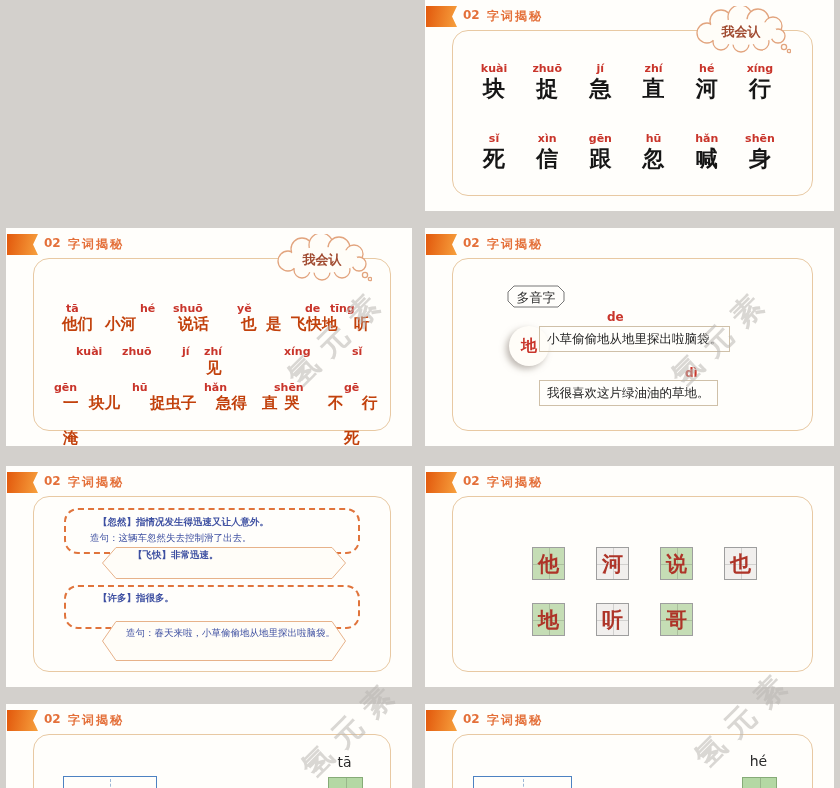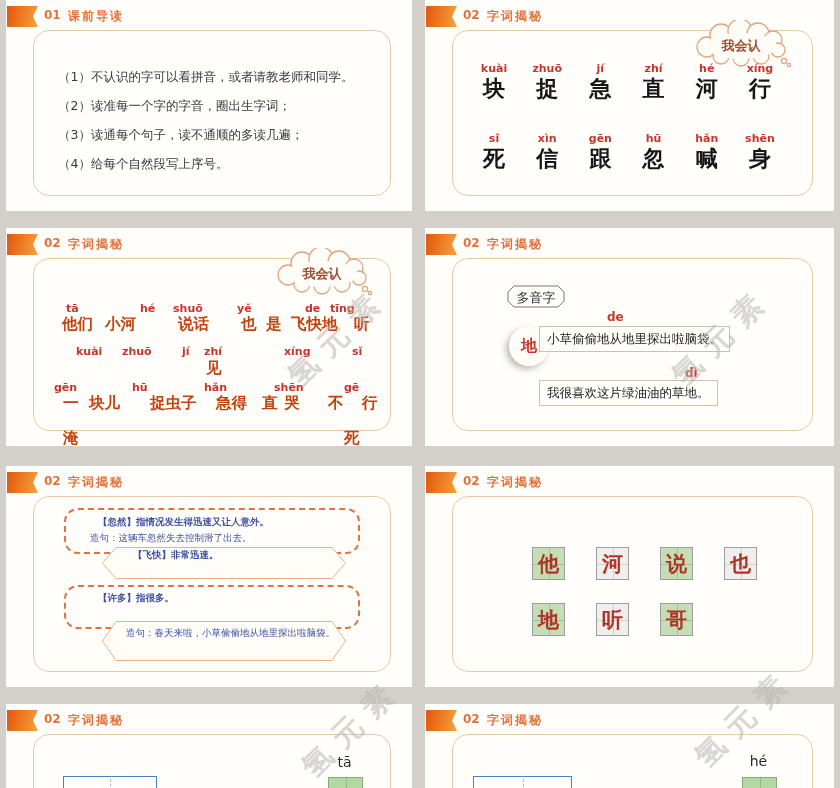--- a/index.html
+++ b/index.html
@@ -7,21 +7,21 @@
   .page{position:relative;width:840px;height:788px;background:#d3d0cc;overflow:hidden;}
   .slide{position:absolute;background:#fffefb;overflow:hidden;}
   
   .flag{position:absolute;left:1px;top:6px;width:31px;height:21px;
     background:linear-gradient(100deg,#e2580c,#f7a13e);
     clip-path:polygon(0 0,100% 0,84% 50%,100% 100%,0 100%);}
   .h-num{position:absolute;left:38px;top:8px;font-size:12px;font-weight:700;color:#e4703a;}
   .h-title{position:absolute;left:62px;top:8px;font-size:12px;font-weight:700;letter-spacing:2px;color:#e4703a;}
   .cbox{position:absolute;left:27px;right:21px;top:30px;bottom:15px;border:1px solid #e8c9a3;border-radius:16px;}
   
-  .badge{position:absolute;left:266px;top:20px;width:100px;height:48px;font-family:Liberation Serif, serif;}
+  .badge{position:absolute;left:266px;top:6px;width:100px;height:48px;font-family:Liberation Serif, serif;}
   
   .s1-list{position:absolute;left:52px;top:62px;font-size:12.5px;color:#3a3a3a;line-height:29px;white-space:nowrap;}
   
   .s2-row{position:absolute;left:54px;width:296px;display:flex;justify-content:space-between;}
   .s2-unit{display:flex;flex-direction:column;align-items:center;min-width:30px;}
   .py{font-size:11px;font-weight:700;color:#c9352b;height:14px;}
   .bigch{font-size:22px;font-weight:700;color:#161616;line-height:26px;}
   
   .py3{position:absolute;font-size:11px;font-weight:700;color:#c9352b;white-space:nowrap;}
   .w3{position:absolute;font-size:15.5px;font-weight:700;color:#c2410c;white-space:nowrap;}
@@ -55,32 +55,20 @@
   .py-big{position:absolute;font-size:14px;font-weight:500;color:#2a2a2a;text-align:center;}
   
   .wm{position:absolute;transform:translate(-50%,-50%) rotate(-45deg);font-size:30px;font-weight:700;
     letter-spacing:12px;color:rgba(186,183,179,.55);white-space:nowrap;pointer-events:none;}
 </style>
 </head>
 <body>
 
 <div class="page">
 
-  <div class="slide" style="left:6px;top:0;width:406px;height:211px">
-    <div class="flag"></div>
-    <div class="h-num">01</div>
-    <div class="h-title">课前导读</div>
-    <div class="cbox"></div>
-    <div class="s1-list">
-      <div>（1）不认识的字可以看拼音，或者请教老师和同学。</div>
-      <div>（2）读准每一个字的字音，圈出生字词；</div>
-      <div>（3）读通每个句子，读不通顺的多读几遍；</div>
-      <div>（4）给每个自然段写上序号。</div>
-    </div>
-  </div>
 
   <div class="slide" style="left:425px;top:0;width:409px;height:211px">
     <div class="flag"></div>
     <div class="h-num">02</div>
     <div class="h-title">字词揭秘</div>
     <div class="cbox"></div>
     <div class="badge">
       <svg viewBox="0 0 100 48" width="100" height="48">
         <g fill="#fffdf8" stroke="#e2a47e" stroke-width="1.3">
           <circle cx="16" cy="27" r="10"></circle>

